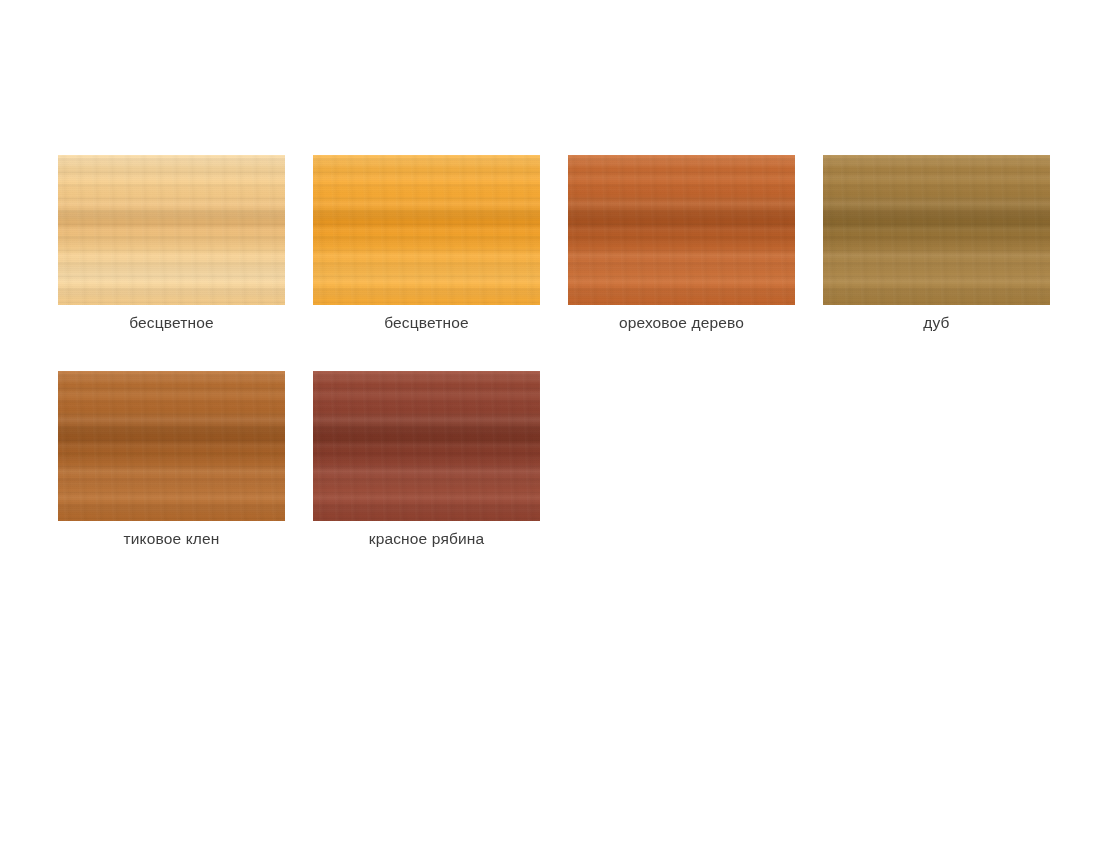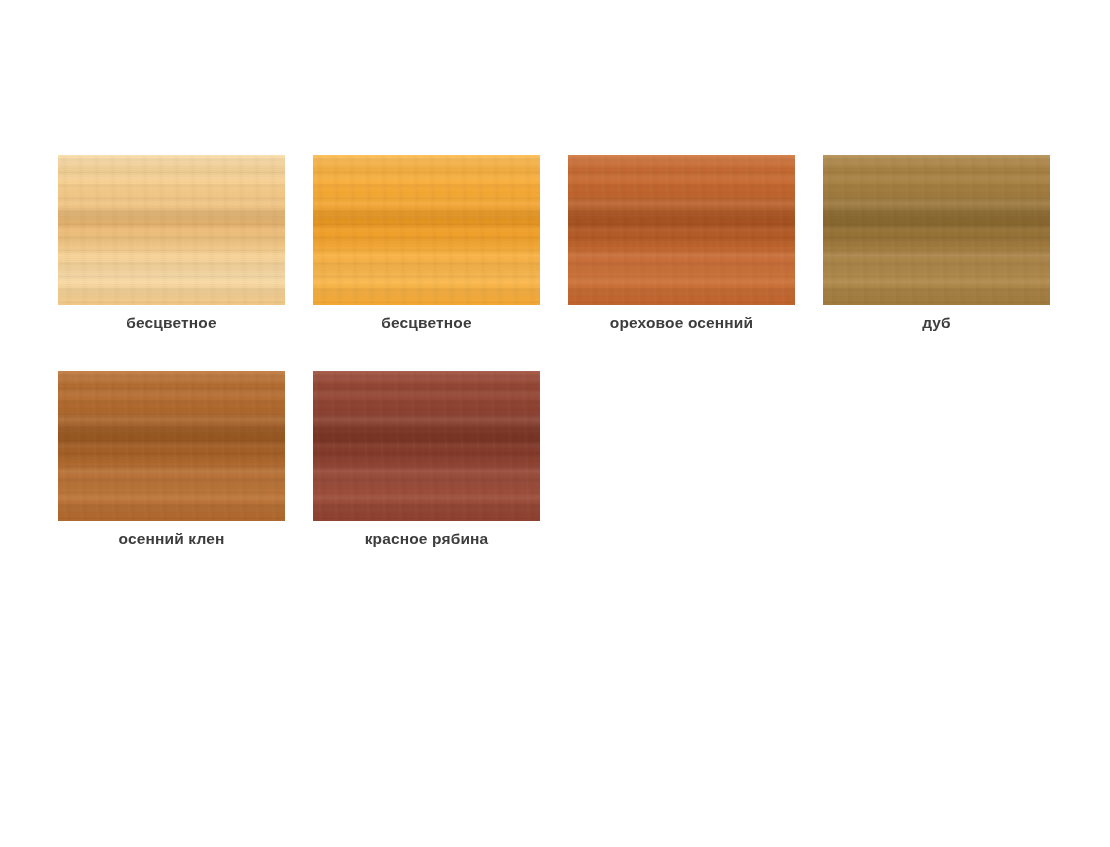--- a/index.html
+++ b/index.html
@@ -14,21 +14,20 @@
     font-family: "Liberation Sans", "DejaVu Sans", sans-serif;
     overflow: hidden;
   }
 
   .palette {
     position: absolute;
     left: 0;
     top: 0;
     width: 1110px;
     height: 847px;
-    font-weight: bold;
   }
 
   .swatch-grid {
     position: absolute;
     left: 58px;
     top: 155px;
     width: 992px;
     display: flex;
     flex-wrap: wrap;
     gap: 0px;
@@ -144,37 +143,37 @@
           <span class="grain-c"></span>
         </div>
         <div class="swatch-label">бесцветное</div>
       </div>
       <div class="swatch-cell">
         <div class="swatch-chip" style="background-color: rgb(196, 100, 42); background-image: linear-gradient(rgb(210, 116, 58) 0%, rgb(196, 100, 42) 22%, rgb(172, 83, 31) 46%, rgb(196, 100, 42) 63%, rgb(210, 116, 58) 80%, rgb(196, 100, 42) 100%);">
           <span class="grain-a"></span>
           <span class="grain-b"></span>
           <span class="grain-c"></span>
         </div>
-        <div class="swatch-label">ореховое осенний</div>
+        <div class="swatch-label">ореховое дерево</div>
       </div>
       <div class="swatch-cell">
         <div class="swatch-chip" style="background-color: rgb(163, 124, 60); background-image: linear-gradient(rgb(179, 140, 76) 0%, rgb(163, 124, 60) 22%, rgb(141, 106, 46) 46%, rgb(163, 124, 60) 63%, rgb(179, 140, 76) 80%, rgb(163, 124, 60) 100%);">
           <span class="grain-a"></span>
           <span class="grain-b"></span>
           <span class="grain-c"></span>
         </div>
         <div class="swatch-label">дуб</div>
       </div>
       <div class="swatch-cell">
         <div class="swatch-chip" style="background-color: rgb(178, 104, 42); background-image: linear-gradient(rgb(192, 119, 57) 0%, rgb(178, 104, 42) 22%, rgb(156, 88, 32) 46%, rgb(178, 104, 42) 63%, rgb(192, 119, 57) 80%, rgb(178, 104, 42) 100%);">
           <span class="grain-a"></span>
           <span class="grain-b"></span>
           <span class="grain-c"></span>
         </div>
-        <div class="swatch-label">осенний клен</div>
+        <div class="swatch-label">тиковое клен</div>
       </div>
       <div class="swatch-cell">
         <div class="swatch-chip" style="background-color: rgb(144, 64, 46); background-image: linear-gradient(rgb(160, 78, 58) 0%, rgb(144, 64, 46) 22%, rgb(124, 52, 35) 46%, rgb(144, 64, 46) 63%, rgb(160, 78, 58) 80%, rgb(144, 64, 46) 100%);">
           <span class="grain-a"></span>
           <span class="grain-b"></span>
           <span class="grain-c"></span>
         </div>
         <div class="swatch-label">красное рябина</div>
       </div>
     </div>

